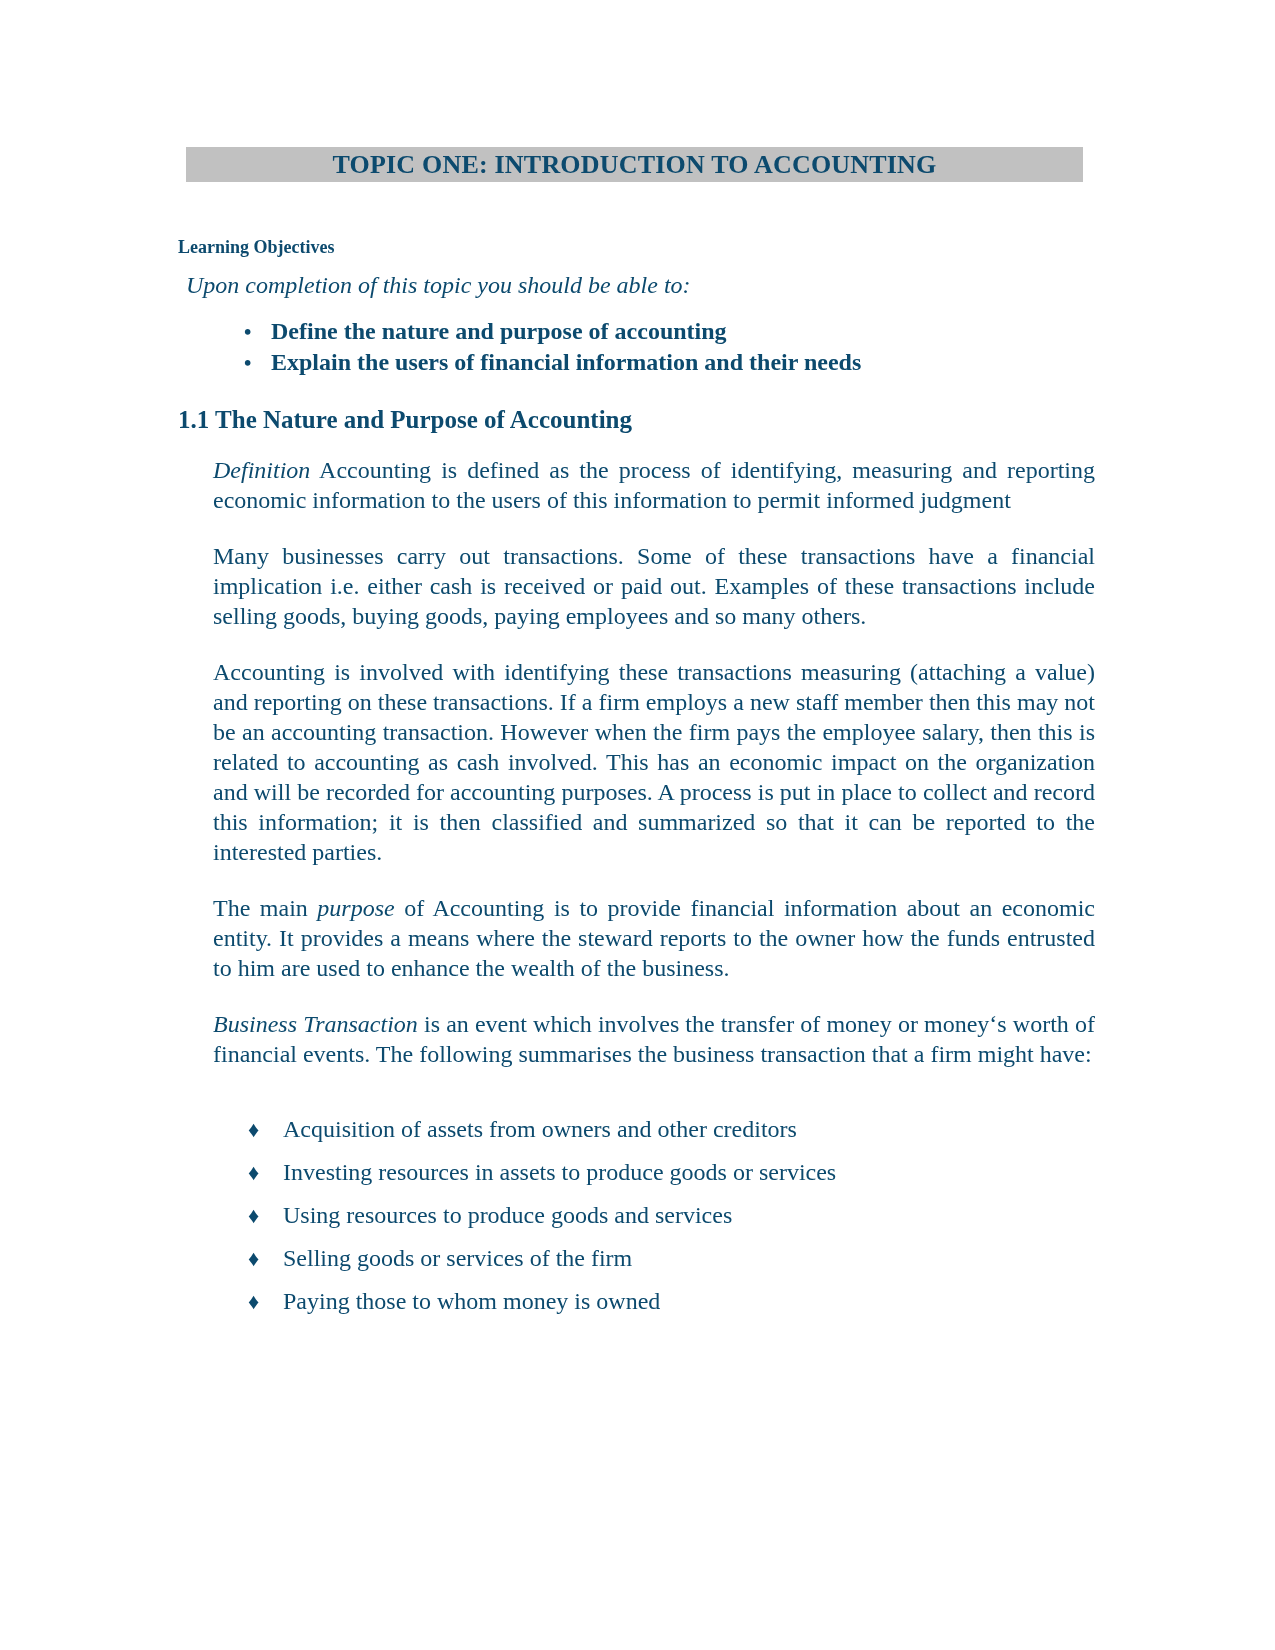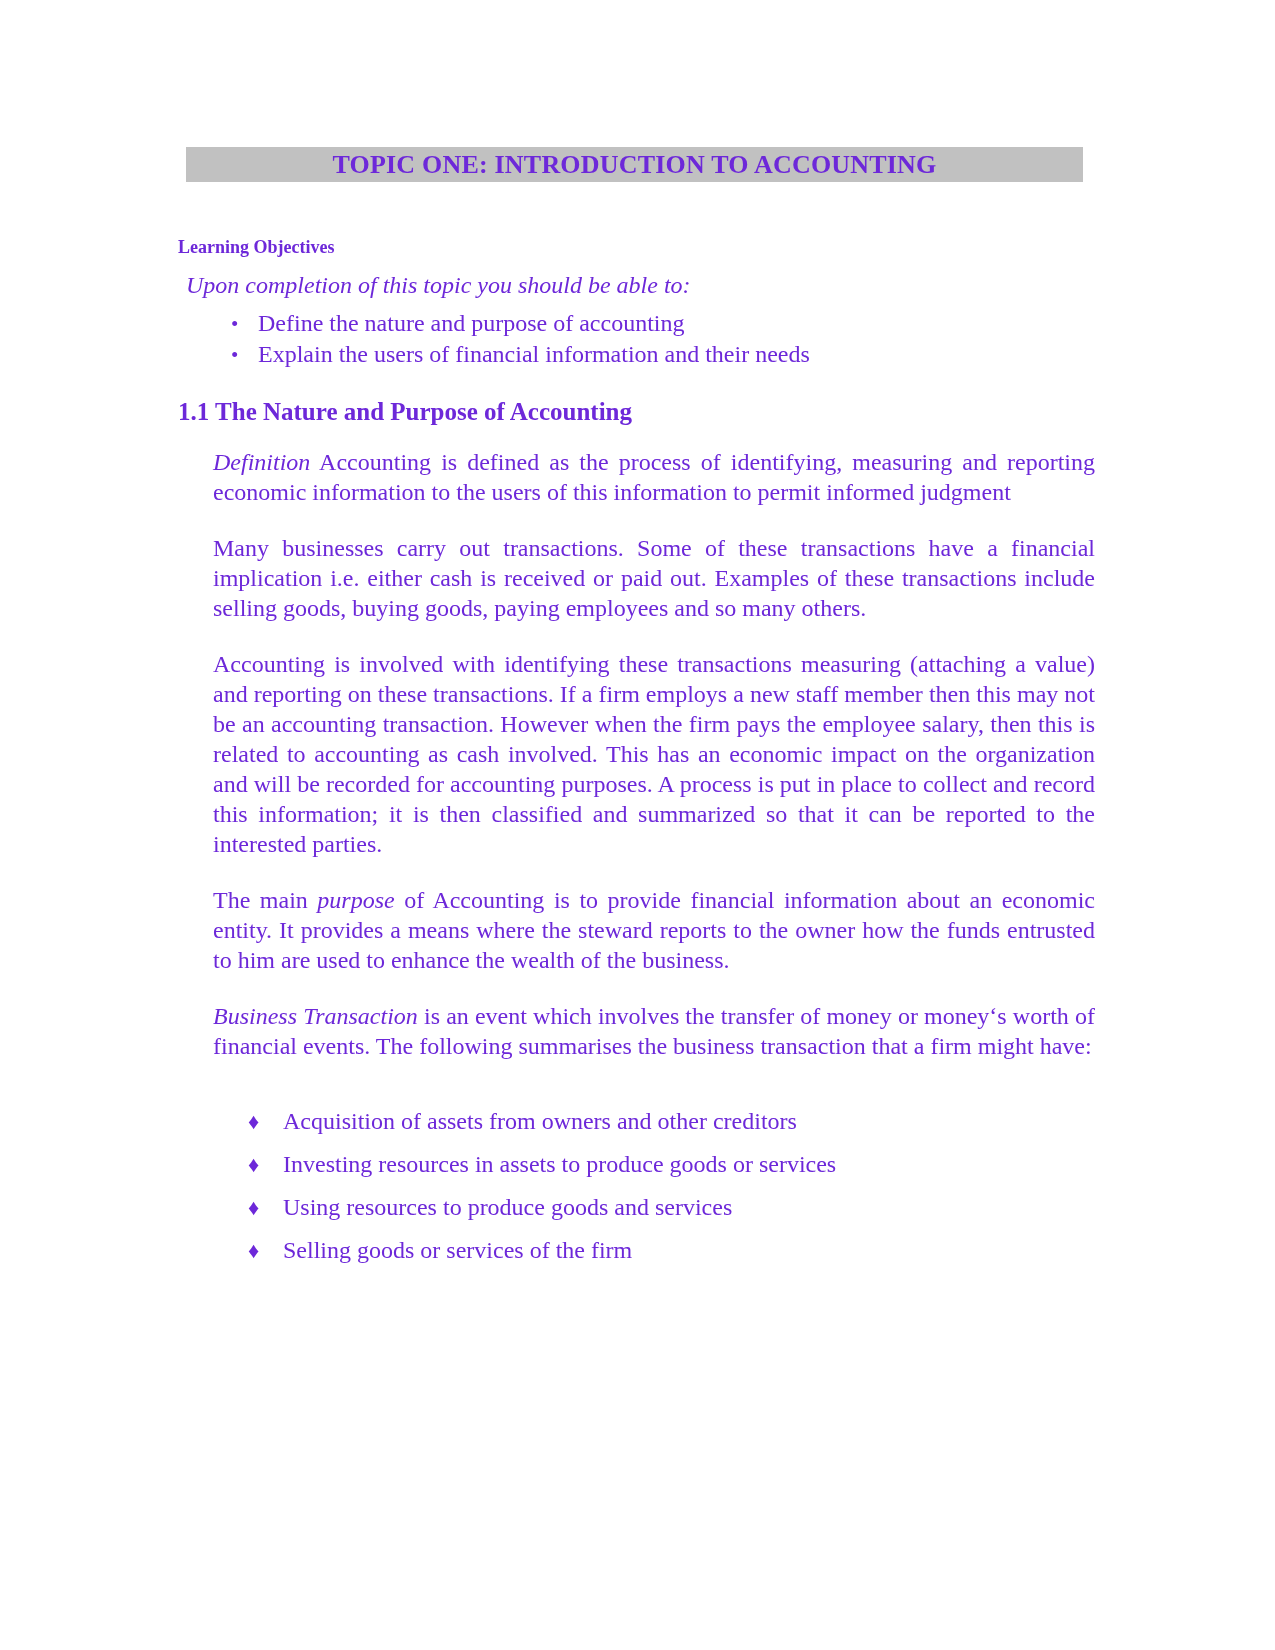--- a/index.html
+++ b/index.html
@@ -1,21 +1,21 @@
 <!DOCTYPE html>
 <html><head>
 <meta charset="utf-8">
 <style>
   html, body { margin: 0; padding: 0; background: #ffffff; }
   .page {
     position: relative;
     width: 1275px;
     height: 1650px;
     background: #ffffff;
-    color: #6d28d9;
+    color: #0c4a6e;
     font-family: "Liberation Serif", "DejaVu Serif", serif;
     font-size: 24px;
     line-height: 30px;
     overflow: hidden;
   }
   .content {
     position: absolute;
     left: 178px;
     top: 0;
     width: 917px;
@@ -37,22 +37,23 @@
     font-size: 18px;
     line-height: 30px;
   }
   .lo-intro {
     margin: 8px;
     font-style: italic;
     line-height: 30px;
   }
   ul.round-list {
     list-style: none;
-    margin: 3px;
+    margin: 16px;
     padding: 0;
+    font-weight: bold;
   }
   ul.round-list li {
     padding-left: 50px;
     line-height: 30px;
   }
   ul.round-list .bullet {
     display: inline-block;
     width: 27px;
     font-size: 21px;
   }
@@ -127,16 +128,19 @@
       </li>
       <li>
         <span class="dbullet">♦</span><span>Investing resources in assets to produce goods or services</span>
       </li>
       <li>
         <span class="dbullet">♦</span><span>Using resources to produce goods and services</span>
       </li>
       <li>
         <span class="dbullet">♦</span><span>Selling goods or services of the firm</span>
       </li>
+      <li>
+        <span class="dbullet">♦</span><span>Paying those to whom money is owned</span>
+      </li>
     </ul>
 
   </div>
 </div>
 
 </body></html>

